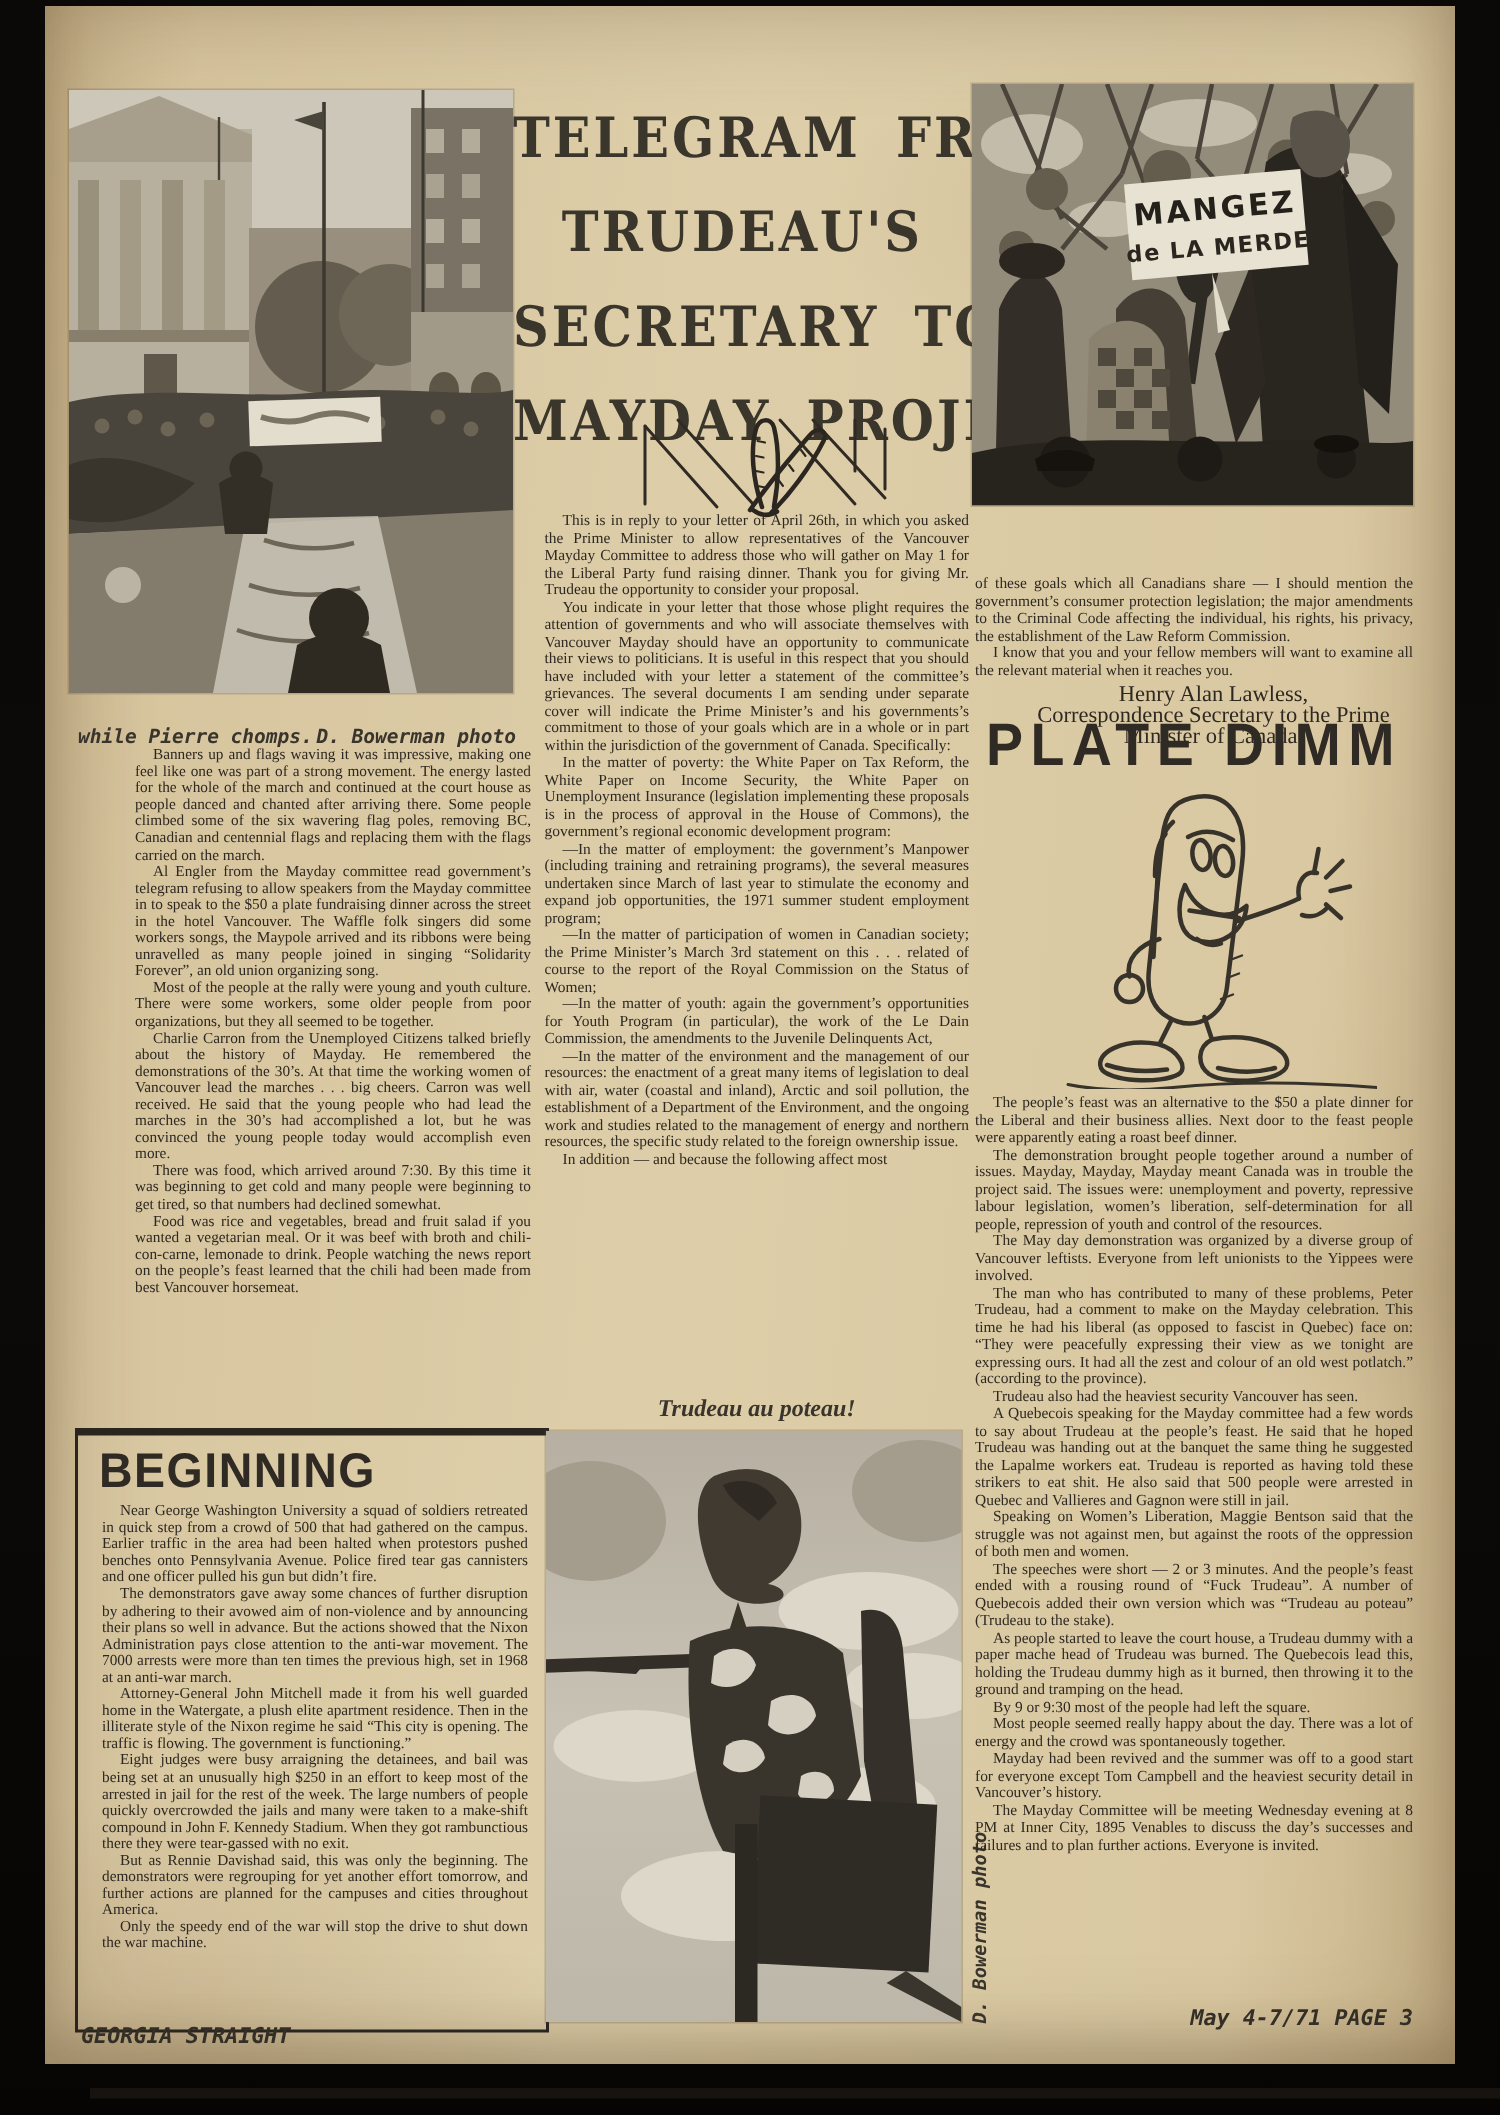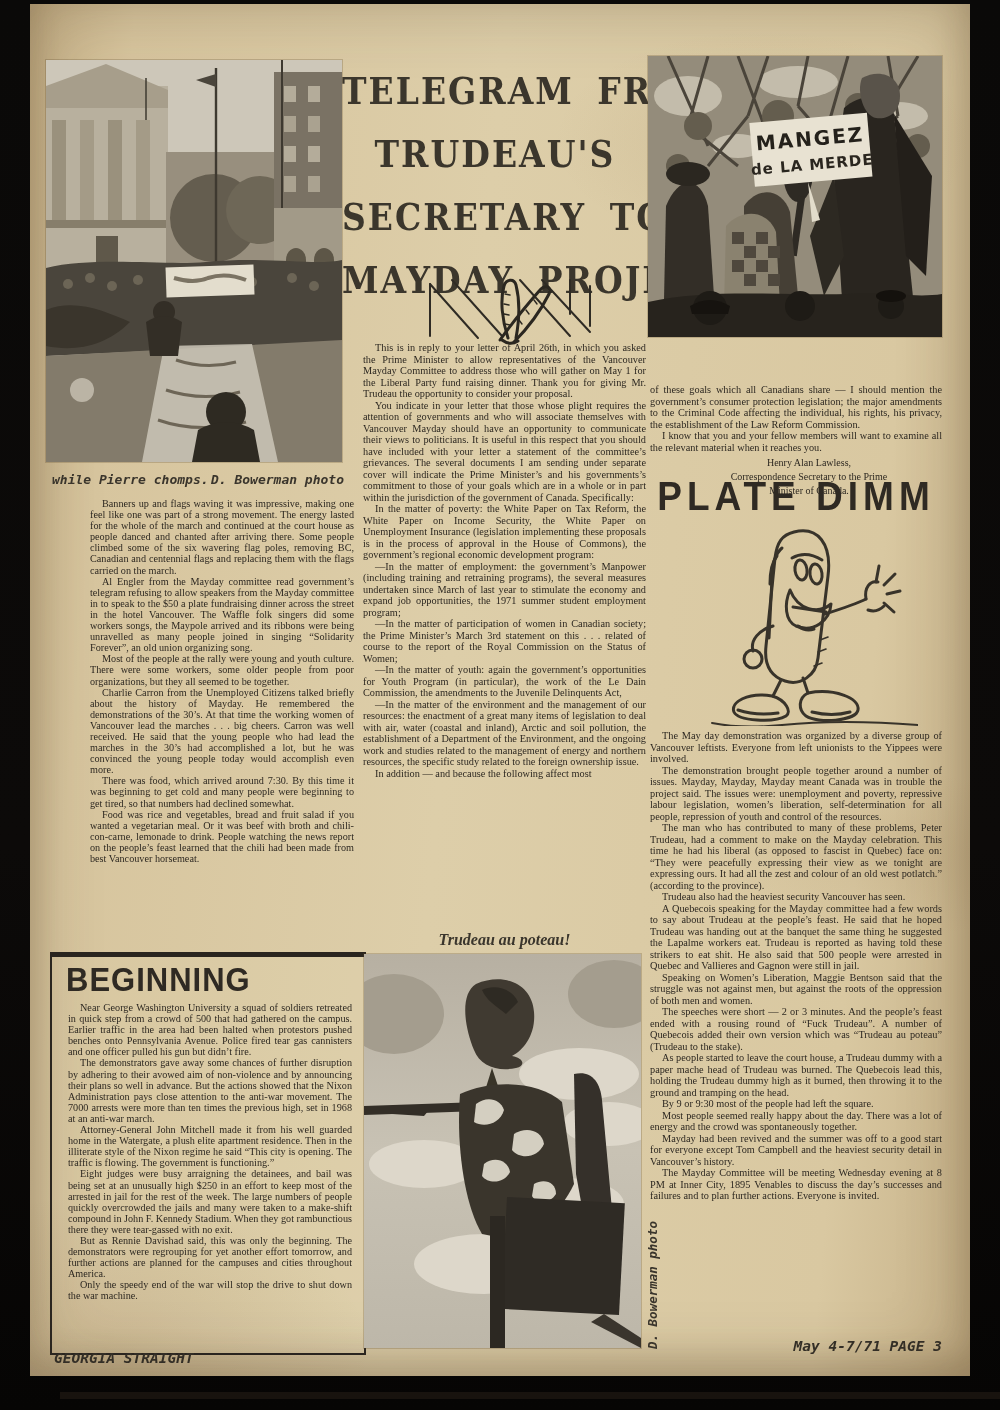--- a/index.html
+++ b/index.html
@@ -25,21 +25,21 @@
     color:#3a352c;font-size:13px;}
   .tg-line{font-family:"DejaVu Serif",serif;font-weight:700;font-size:33px;line-height:63px;
     text-align:center;letter-spacing:2px;word-spacing:10px;color:#3b362c;transform:scaleY(1.12);
     white-space:nowrap;}
   .sans-head{font-family:"Liberation Sans",sans-serif;font-weight:800;color:#2f2a23;}
   .photo{background:#b3ab9c;box-shadow:0 0 0 1px rgba(90,70,40,.25);}
   .photo svg{display:block;}
   .beg-box{border:2px solid #2a251f;border-top-width:5px;overflow:hidden;background:rgba(255,250,235,.04);}
   .vertcap{writing-mode:vertical-rl;transform:rotate(180deg);font-family:"DejaVu Sans Mono",monospace;
     font-style:italic;font-weight:700;font-size:12.5px;color:#3a352c;}
-  .signoff{font-size:10px;line-height:14px;text-align:center;color:#2d2821;padding-left:26px;}
+  .signoff{font-size:15px;line-height:14px;text-align:center;color:#2d2821;padding-left:26px;}
   .footer{font-family:"DejaVu Sans Mono",monospace;font-style:italic;font-weight:700;
     font-size:14.5px;color:#332e26;}
 </style>
 </head>
 <body>
 
 <div class="stage">
   <div class="paper">
 
     <div class="abs photo" style="left:16px;top:56px;width:296px;height:402px;">
@@ -99,21 +99,21 @@
 
         <path d="M0,250 C30,238 60,252 84,262 C60,286 30,292 0,286 Z" fill="#3a352c"></path>
         <circle cx="118" cy="252" r="11" fill="#332e26"></circle>
           <path d="M100,262 q18,-12 36,0 l-4,34 h-28 Z" fill="#332e26"></path>
         <circle cx="180" cy="352" r="20" fill="#2e2a22"></circle>
         <path d="M152,370 q28,-16 56,0 l6,32 h-68 Z" fill="#2e2a22"></path>
         <circle cx="36" cy="330" r="12" fill="#c9c3b4" opacity=".8"></circle>
       </svg>
     </div>
 
-    <div class="abs" style="left:22px;top:468px;width:292px;display:flex;justify-content:space-between;">
+    <div class="abs" style="left:22px;top:480px;width:292px;display:flex;justify-content:space-between;">
       <span class="cap">while Pierre chomps.</span>
       <span class="cap">D. Bowerman photo</span>
     </div>
 
     <div class="abs bodytext fs-a" style="left:60px;top:494px;width:264px;">
         <p>Banners up and flags waving it was impressive, making one feel like one was part of a strong movement. The energy lasted for the whole of the march and continued at the court house as people danced and chanted after arriving there. Some people climbed some of the six wavering flag poles, removing BC, Canadian and centennial flags and replacing them with the flags carried on the march.</p>
         <p>Al Engler from the Mayday committee read government’s telegram refusing to allow speakers from the Mayday committee in to speak to the $50 a plate fundraising dinner across the street in the hotel Vancouver. The Waffle folk singers did some workers songs, the Maypole arrived and its ribbons were being unravelled as many people joined in singing “Solidarity Forever”, an old union organizing song.</p>
         <p>Most of the people at the rally were young and youth culture. There were some workers, some older people from poor organizations, but they all seemed to be together.</p>
         <p>Charlie Carron from the Unemployed Citizens talked briefly about the history of Mayday. He remembered the demonstrations of the 30’s. At that time the working women of Vancouver lead the marches . . . big cheers. Carron was well received. He said that the young people who had lead the marches in the 30’s had accomplished a lot, but he was convinced the young people today would accomplish even more.</p>
         <p>There was food, which arrived around 7:30. By this time it was beginning to get cold and many people were beginning to get tired, so that numbers had declined somewhat.</p>
@@ -331,22 +331,23 @@
           <path d="M60,190 q18,6 40,3 M134,192 q20,5 38,0"></path>
 
           <path d="M34,203 q30,6 70,2 q60,-6 136,0" stroke-width="2"></path>
 
           <path d="M142,120 l8,-3 M140,132 l8,-3 M136,146 l8,-3" stroke-width="1.6"></path>
         </g>
       </svg>
     </div>
 
     <div class="abs bodytext fs-b" style="left:620px;top:726px;width:292px;">
+        <p>The people’s feast was an alternative to the $50 a plate dinner for the Liberal and their business allies. Next door to the feast people were apparently eating a roast beef dinner.</p>
+        <p>The demonstration brought people together around a number of issues. Mayday, Mayday, Mayday meant Canada was in trouble the project said. The issues were: unemployment and poverty, repressive labour legislation, women’s liberation, self-determination for all people, repression of youth and control of the resources.</p>
         <p>The May day demonstration was organized by a diverse group of Vancouver leftists. Everyone from left unionists to the Yippees were involved.</p>
-        <p>The demonstration brought people together around a number of issues. Mayday, Mayday, Mayday meant Canada was in trouble the project said. The issues were: unemployment and poverty, repressive labour legislation, women’s liberation, self-determination for all people, repression of youth and control of the resources.</p>
         <p>The man who has contributed to many of these problems, Peter Trudeau, had a comment to make on the Mayday celebration. This time he had his liberal (as opposed to fascist in Quebec) face on: “They were peacefully expressing their view as we tonight are expressing ours. It had all the zest and colour of an old west potlatch.” (according to the province).</p>
         <p>Trudeau also had the heaviest security Vancouver has seen.</p>
         <p>A Quebecois speaking for the Mayday committee had a few words to say about Trudeau at the people’s feast. He said that he hoped Trudeau was handing out at the banquet the same thing he suggested the Lapalme workers eat. Trudeau is reported as having told these strikers to eat shit. He also said that 500 people were arrested in Quebec and Vallieres and Gagnon were still in jail.</p>
         <p>Speaking on Women’s Liberation, Maggie Bentson said that the struggle was not against men, but against the roots of the oppression of both men and women.</p>
         <p>The speeches were short — 2 or 3 minutes. And the people’s feast ended with a rousing round of “Fuck Trudeau”. A number of Quebecois added their own version which was “Trudeau au poteau” (Trudeau to the stake).</p>
         <p>As people started to leave the court house, a Trudeau dummy with a paper mache head of Trudeau was burned. The Quebecois lead this, holding the Trudeau dummy high as it burned, then throwing it to the ground and tramping on the head.</p>
         <p>By 9 or 9:30 most of the people had left the square.</p>
         <p>Most people seemed really happy about the day. There was a lot of energy and the crowd was spontaneously together.</p>
         <p>Mayday had been revived and the summer was off to a good start for everyone except Tom Campbell and the heaviest security detail in Vancouver’s history.</p>
         <p>The Mayday Committee will be meeting Wednesday evening at 8 PM at Inner City, 1895 Venables to discuss the day’s successes and failures and to plan further actions. Everyone is invited.</p>

